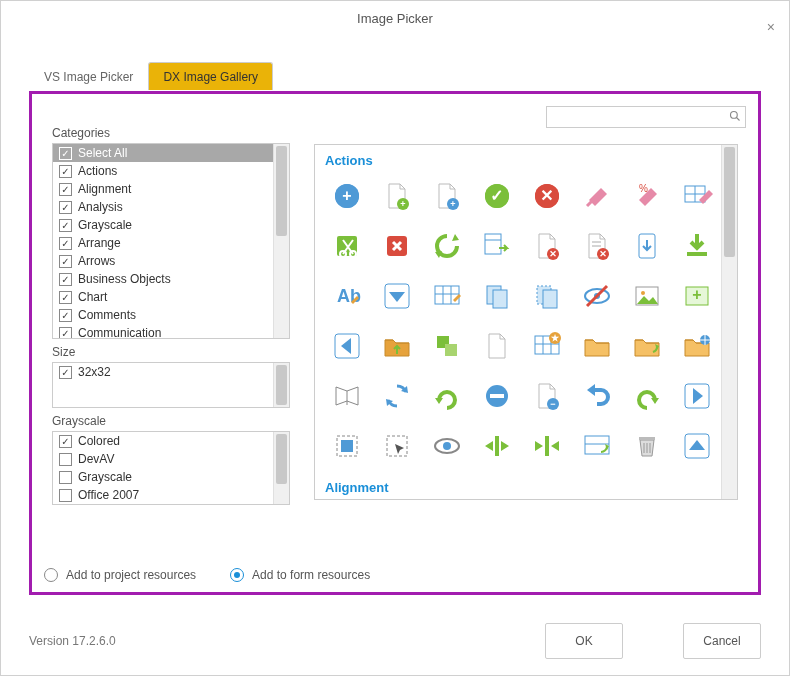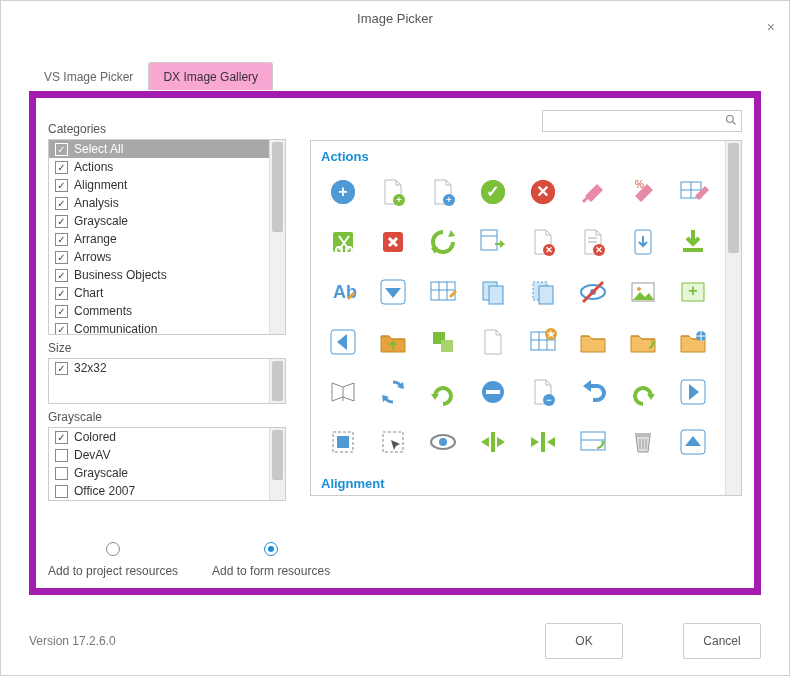--- a/index.html
+++ b/index.html
@@ -54,28 +54,28 @@
     color: #666;
     border: 1px solid transparent;
     border-bottom: none;
     cursor: pointer;
     position: relative;
     top: 1px;
     border-radius: 3px 3px 0 0;
   }
   .tab.active {
     border-color: #ccc;
-    background: #f9a8d4;
+    background: #eab308;
     color: #333;
     z-index: 2;
   }
   .panel {
-    border: 7px solid #a21caf;
+    border: 3px solid #a21caf;
     height: calc(100% - 30px);
-    padding: 12px;
+    padding: 20px;
     position: relative;
   }
   .search-row {
     position: absolute;
     right: 12px;
     top: 12px;
     width: 200px;
     height: 22px;
     border: 1px solid #ccc;
     display: flex;
@@ -207,21 +207,20 @@
     align-items: center;
     gap: 34px;
   }
   .radio {
     display: flex;
     align-items: center;
     gap: 8px;
     cursor: pointer;
     font-size: 12px;
     color: #555;
-    flex-direction: column;
   }
   .rdot {
     width: 14px; height: 14px;
     border: 1px solid #888;
     border-radius: 50%;
     display: inline-flex;
     align-items: center;
     justify-content: center;
   }
   .rdot.sel { border-color: #1a8fd8; }

